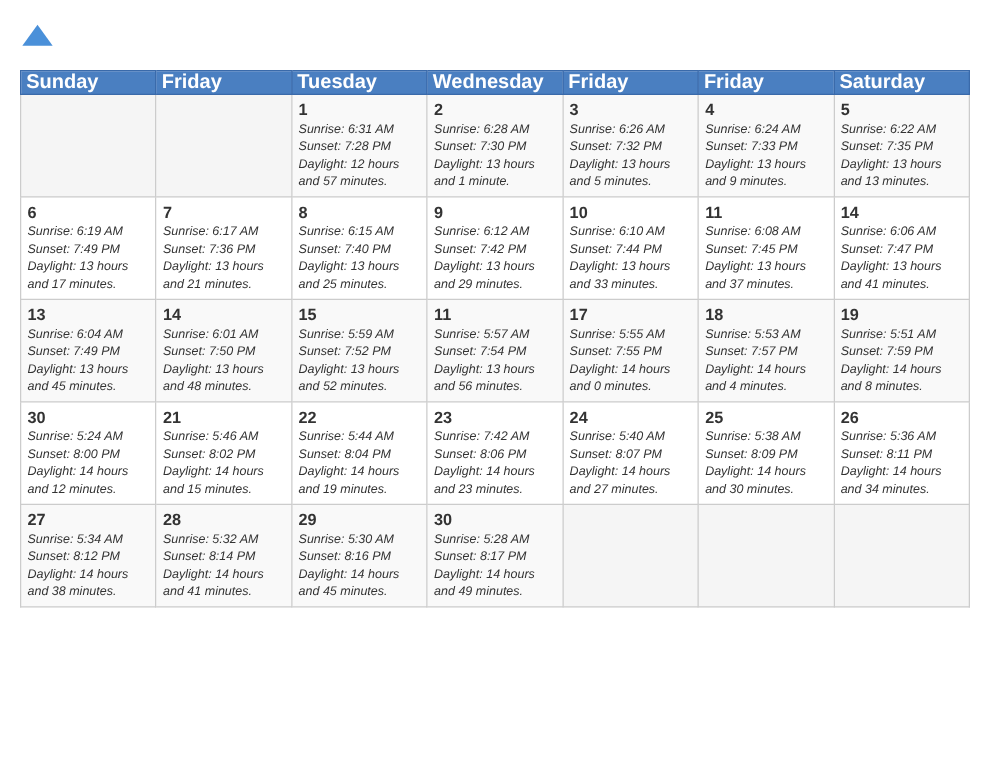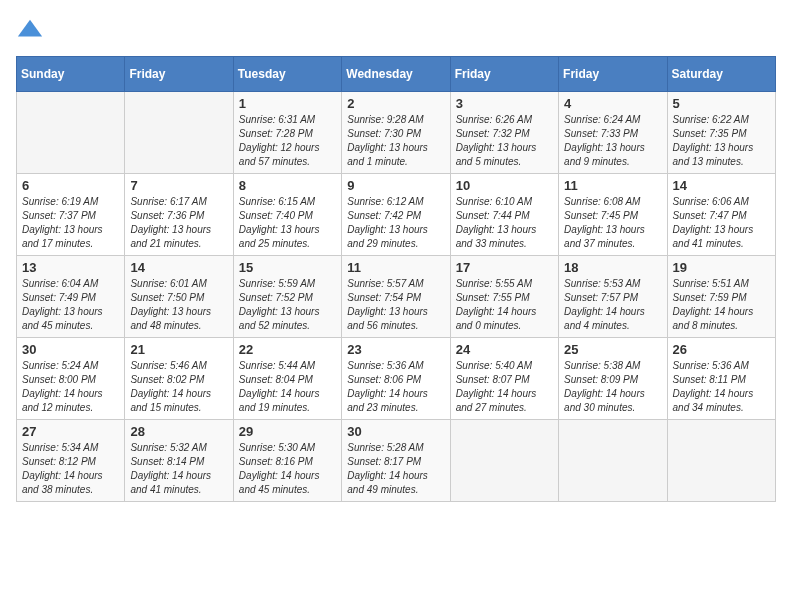--- a/index.html
+++ b/index.html
@@ -49,23 +49,23 @@
       color: #555;
     }
     .calendar {
       width: 100%;
       border-collapse: collapse;
       border: 1px solid #ccc;
     }
     .calendar th {
       background-color: #4a7fc1;
       color: #fff;
-      font-size: 12px;
-      font-weight: bold;
-      padding: 10px 4px;
+      font-size: 16px;
+      font-weight: bold;
+      padding: 0 4px;
       text-align: left;
       border: 1px solid #3a6aaa;
     }
     .calendar td {
       vertical-align: top;
       border: 1px solid #ccc;
       padding: 4px 5px;
       font-size: 10.5px;
       color: #333;
       width: calc(100% / 7);
@@ -129,21 +129,21 @@
         <td class="empty-cell"></td>
         <td class="empty-cell"></td>
         <td>
           <span class="day-number">1</span>
           <div class="day-info">Sunrise: 6:31 AM
 Sunset: 7:28 PM
 Daylight: 12 hours and 57 minutes.</div>
         </td>
         <td>
           <span class="day-number">2</span>
-          <div class="day-info">Sunrise: 9:28 AM
+          <div class="day-info">Sunrise: 6:28 AM
 Sunset: 7:30 PM
 Daylight: 13 hours and 1 minute.</div>
         </td>
         <td>
           <span class="day-number">3</span>
           <div class="day-info">Sunrise: 6:26 AM
 Sunset: 7:32 PM
 Daylight: 13 hours and 5 minutes.</div>
         </td>
         <td>
@@ -156,21 +156,21 @@
           <span class="day-number">5</span>
           <div class="day-info">Sunrise: 6:22 AM
 Sunset: 7:35 PM
 Daylight: 13 hours and 13 minutes.</div>
         </td>
       </tr>
       <tr>
         <td>
           <span class="day-number">6</span>
           <div class="day-info">Sunrise: 6:19 AM
-Sunset: 7:37 PM
+Sunset: 7:49 PM
 Daylight: 13 hours and 17 minutes.</div>
         </td>
         <td>
           <span class="day-number">7</span>
           <div class="day-info">Sunrise: 6:17 AM
 Sunset: 7:36 PM
 Daylight: 13 hours and 21 minutes.</div>
         </td>
         <td>
           <span class="day-number">8</span>
@@ -261,21 +261,21 @@
 Daylight: 14 hours and 15 minutes.</div>
         </td>
         <td>
           <span class="day-number">22</span>
           <div class="day-info">Sunrise: 5:44 AM
 Sunset: 8:04 PM
 Daylight: 14 hours and 19 minutes.</div>
         </td>
         <td>
           <span class="day-number">23</span>
-          <div class="day-info">Sunrise: 5:36 AM
+          <div class="day-info">Sunrise: 7:42 AM
 Sunset: 8:06 PM
 Daylight: 14 hours and 23 minutes.</div>
         </td>
         <td>
           <span class="day-number">24</span>
           <div class="day-info">Sunrise: 5:40 AM
 Sunset: 8:07 PM
 Daylight: 14 hours and 27 minutes.</div>
         </td>
         <td>

